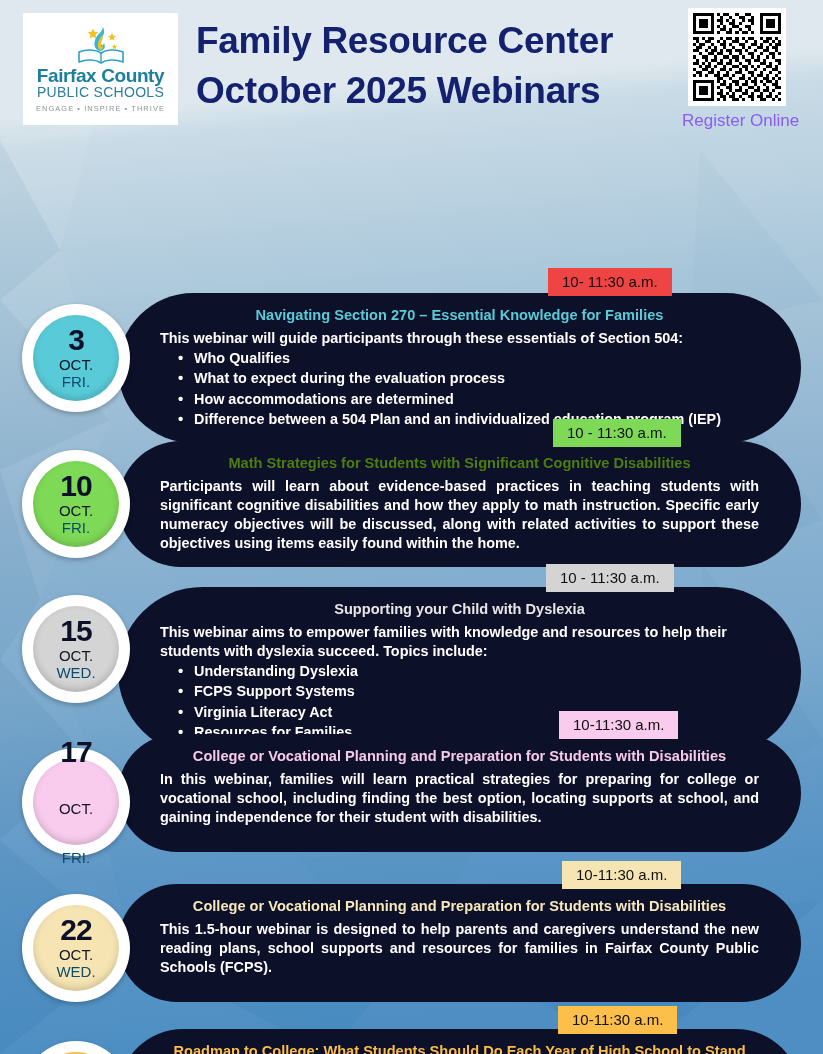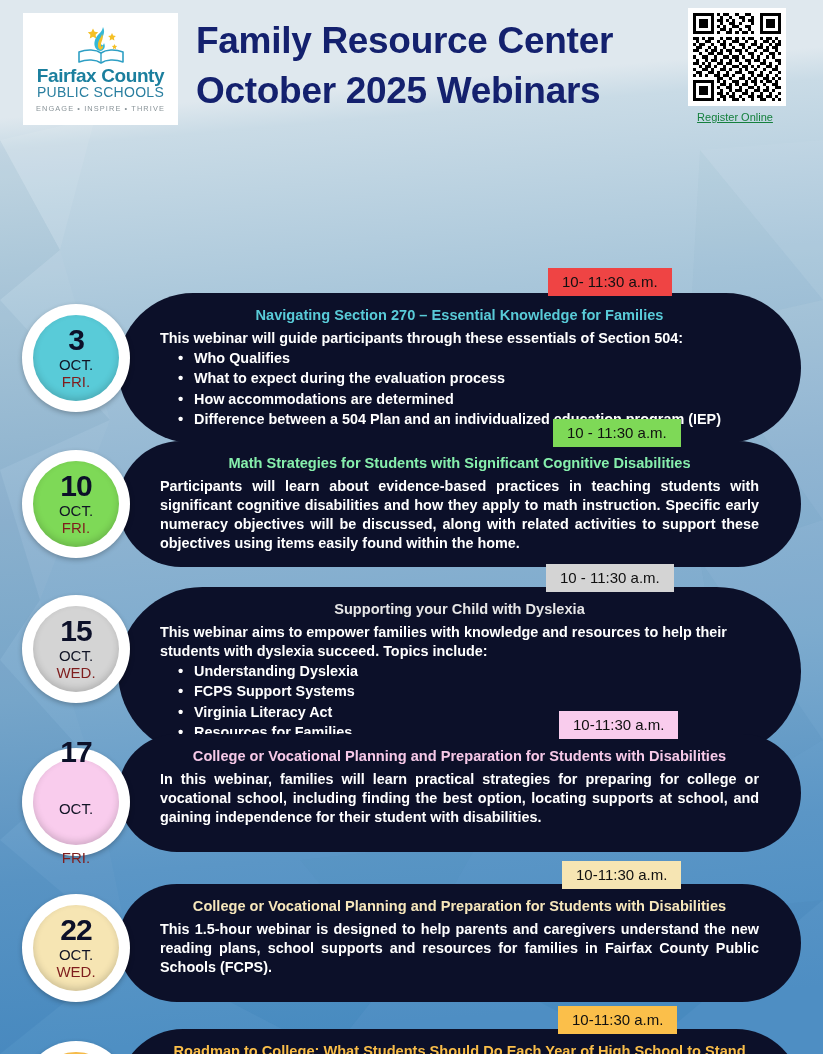--- a/index.html
+++ b/index.html
@@ -101,26 +101,25 @@
   }
   .qr-code {
     width: 98px;
     height: 98px;
     background: #ffffff;
     padding: 5px;
     display: block;
   }
   .qr-code svg { display:block; width:100%; height:100%; }
   .qr-caption {
-    color: #15803d;
-    font-size: 11px;
+    color: #8b5cf6;
+    font-size: 17px;
     margin-top: 5px;
     white-space: nowrap;
     margin-left: -6px;
-    text-decoration: underline;
   }
 
   
   .events {
     position: relative;
     z-index: 2;
   }
 
   .event {
     position: absolute;
@@ -217,21 +216,21 @@
     line-height: 0.94;
     letter-spacing: -1px;
   }
   .date-mon {
     color: #111425;
     font-size: 15px;
     line-height: 1.18;
     margin-top: 2px;
   }
   .date-dow {
-    color: #7f1d1d;
+    color: #0c4a6e;
     font-size: 15px;
     line-height: 1.14;
   }
 </style>
 </head>
 <body>
 
 <svg id="poly-bg" viewBox="0 0 823 1054" preserveAspectRatio="none">
   <g opacity="0.30">
     <polygon points="0,140 95,118 60,250" fill="#ffffff" opacity="0.25"></polygon>
@@ -547,21 +546,21 @@
         <div class="date-inner" style="background: rgb(89, 203, 216);">
           <div class="date-num">3</div>
           <div class="date-mon">OCT.</div>
           <div class="date-dow">FRI.</div>
         </div>
       </div>
     </div>
     <div class="event" style="top: 0px;">
       <div class="time-badge" style="top: 281px; left: 553px; background: rgb(126, 217, 87);">10 - 11:30 a.m.</div>
       <div class="card" style="top: 303px; min-height: 120px;">
-        <div class="card-title" style="color: #86efac;">Math Strategies for Students with Significant Cognitive Disabilities</div>
+        <div class="card-title" style="color: #4d7c0f;">Math Strategies for Students with Significant Cognitive Disabilities</div>
         <div class="card-body">Participants will learn about evidence-based practices in teaching students with significant cognitive disabilities and how they apply to math instruction. Specific early numeracy objectives will be discussed, along with related activities to support these objectives using items easily found within the home.</div>
       </div>
       <div class="date-circle" style="top: 312px;">
         <div class="date-inner" style="background: rgb(126, 217, 87);">
           <div class="date-num">10</div>
           <div class="date-mon">OCT.</div>
           <div class="date-dow">FRI.</div>
         </div>
       </div>
     </div>

